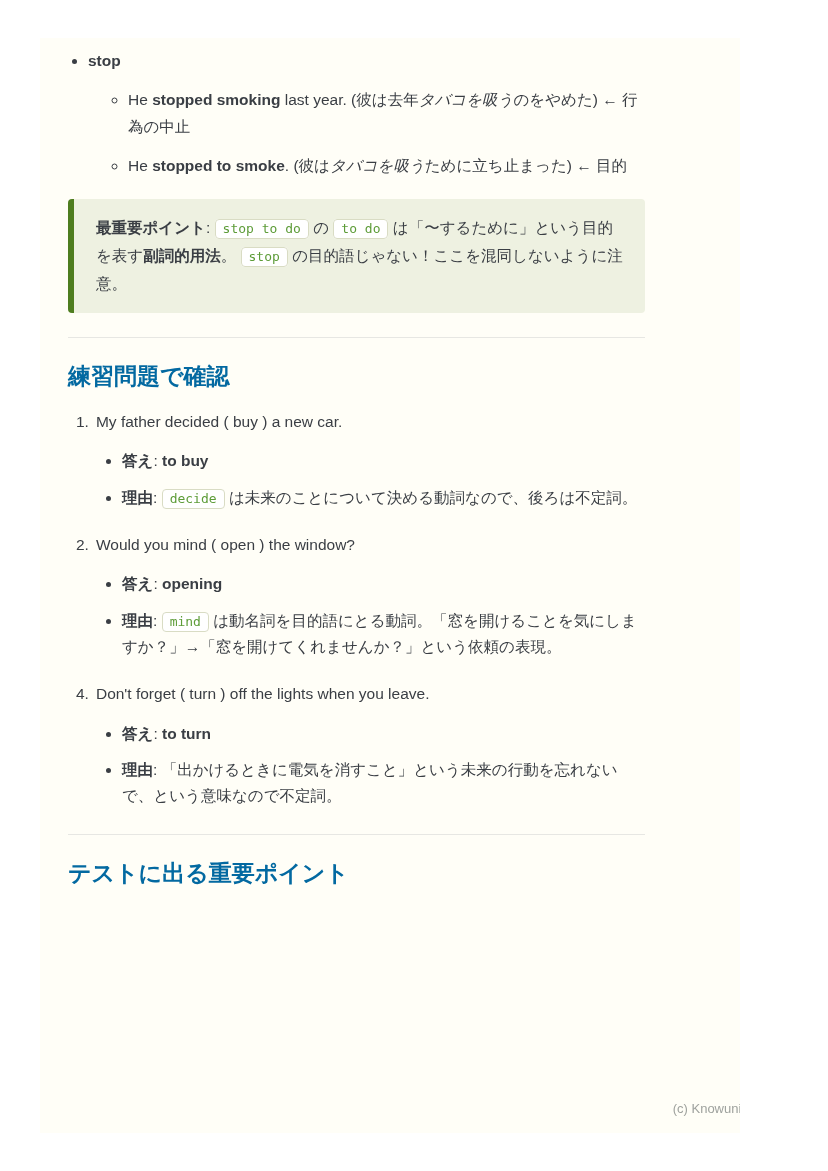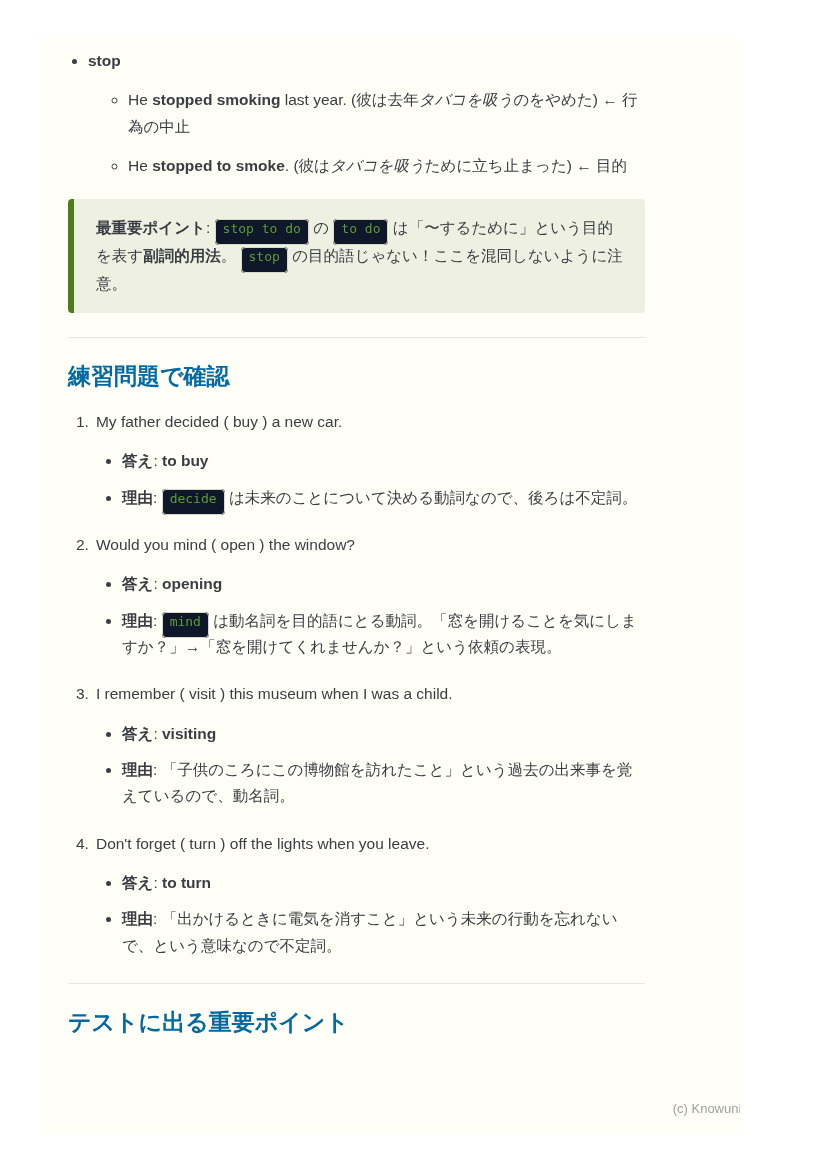--- a/index.html
+++ b/index.html
@@ -52,24 +52,24 @@
     background: #eef1e1;
     border-left: 6px solid #4e7d1f;
     border-radius: 4px;
     padding: 15px 20px 15px 22px;
     line-height: 1.8;
   }
   code.chip {
     font-family: "DejaVu Sans Mono", "Liberation Mono", monospace;
     font-size: 13px;
     color: #5d9c38;
-    background: #0f172a;
+    background: #ffffff;
     border: 1px solid #d9dcc4;
     border-radius: 4px;
-    padding: 1px 7px 8px;
+    padding: 1px 7px 2px;
     white-space: nowrap;
   }
 
   hr.divider {
     border: none;
     border-top: 1px solid #e7e7e3;
     margin: 24px 0;
   }
 
   h2.h-green {
@@ -136,27 +136,20 @@
         </li>
 
         <li class="q">
           <div class="qline"><span class="qnum">2.</span><span>Would you mind ( open ) the window?</span></div>
           <ul class="alist">
             <li><b>答え</b><span>: </span><b>opening</b></li>
             <li><b>理由</b><span>: </span><code class="chip">mind</code><span> は動名詞を目的語にとる動詞。「窓を開けることを気にしますか？」→「窓を開けてくれませんか？」という依頼の表現。</span></li>
           </ul>
         </li>
 
-        <li class="q">
-          <div class="qline"><span class="qnum">3.</span><span>I remember ( visit ) this museum when I was a child.</span></div>
-          <ul class="alist">
-            <li><b>答え</b><span>: </span><b>visiting</b></li>
-            <li><b>理由</b><span>: </span><span>「子供のころにこの博物館を訪れたこと」という過去の出来事を覚えているので、動名詞。</span></li>
-          </ul>
-        </li>
 
         <li class="q">
           <div class="qline"><span class="qnum">4.</span><span>Don't forget ( turn ) off the lights when you leave.</span></div>
           <ul class="alist">
             <li><b>答え</b><span>: </span><b>to turn</b></li>
             <li><b>理由</b><span>: </span><span>「出かけるときに電気を消すこと」という未来の行動を忘れないで、という意味なので不定詞。</span></li>
           </ul>
         </li>
 
       </ol>

